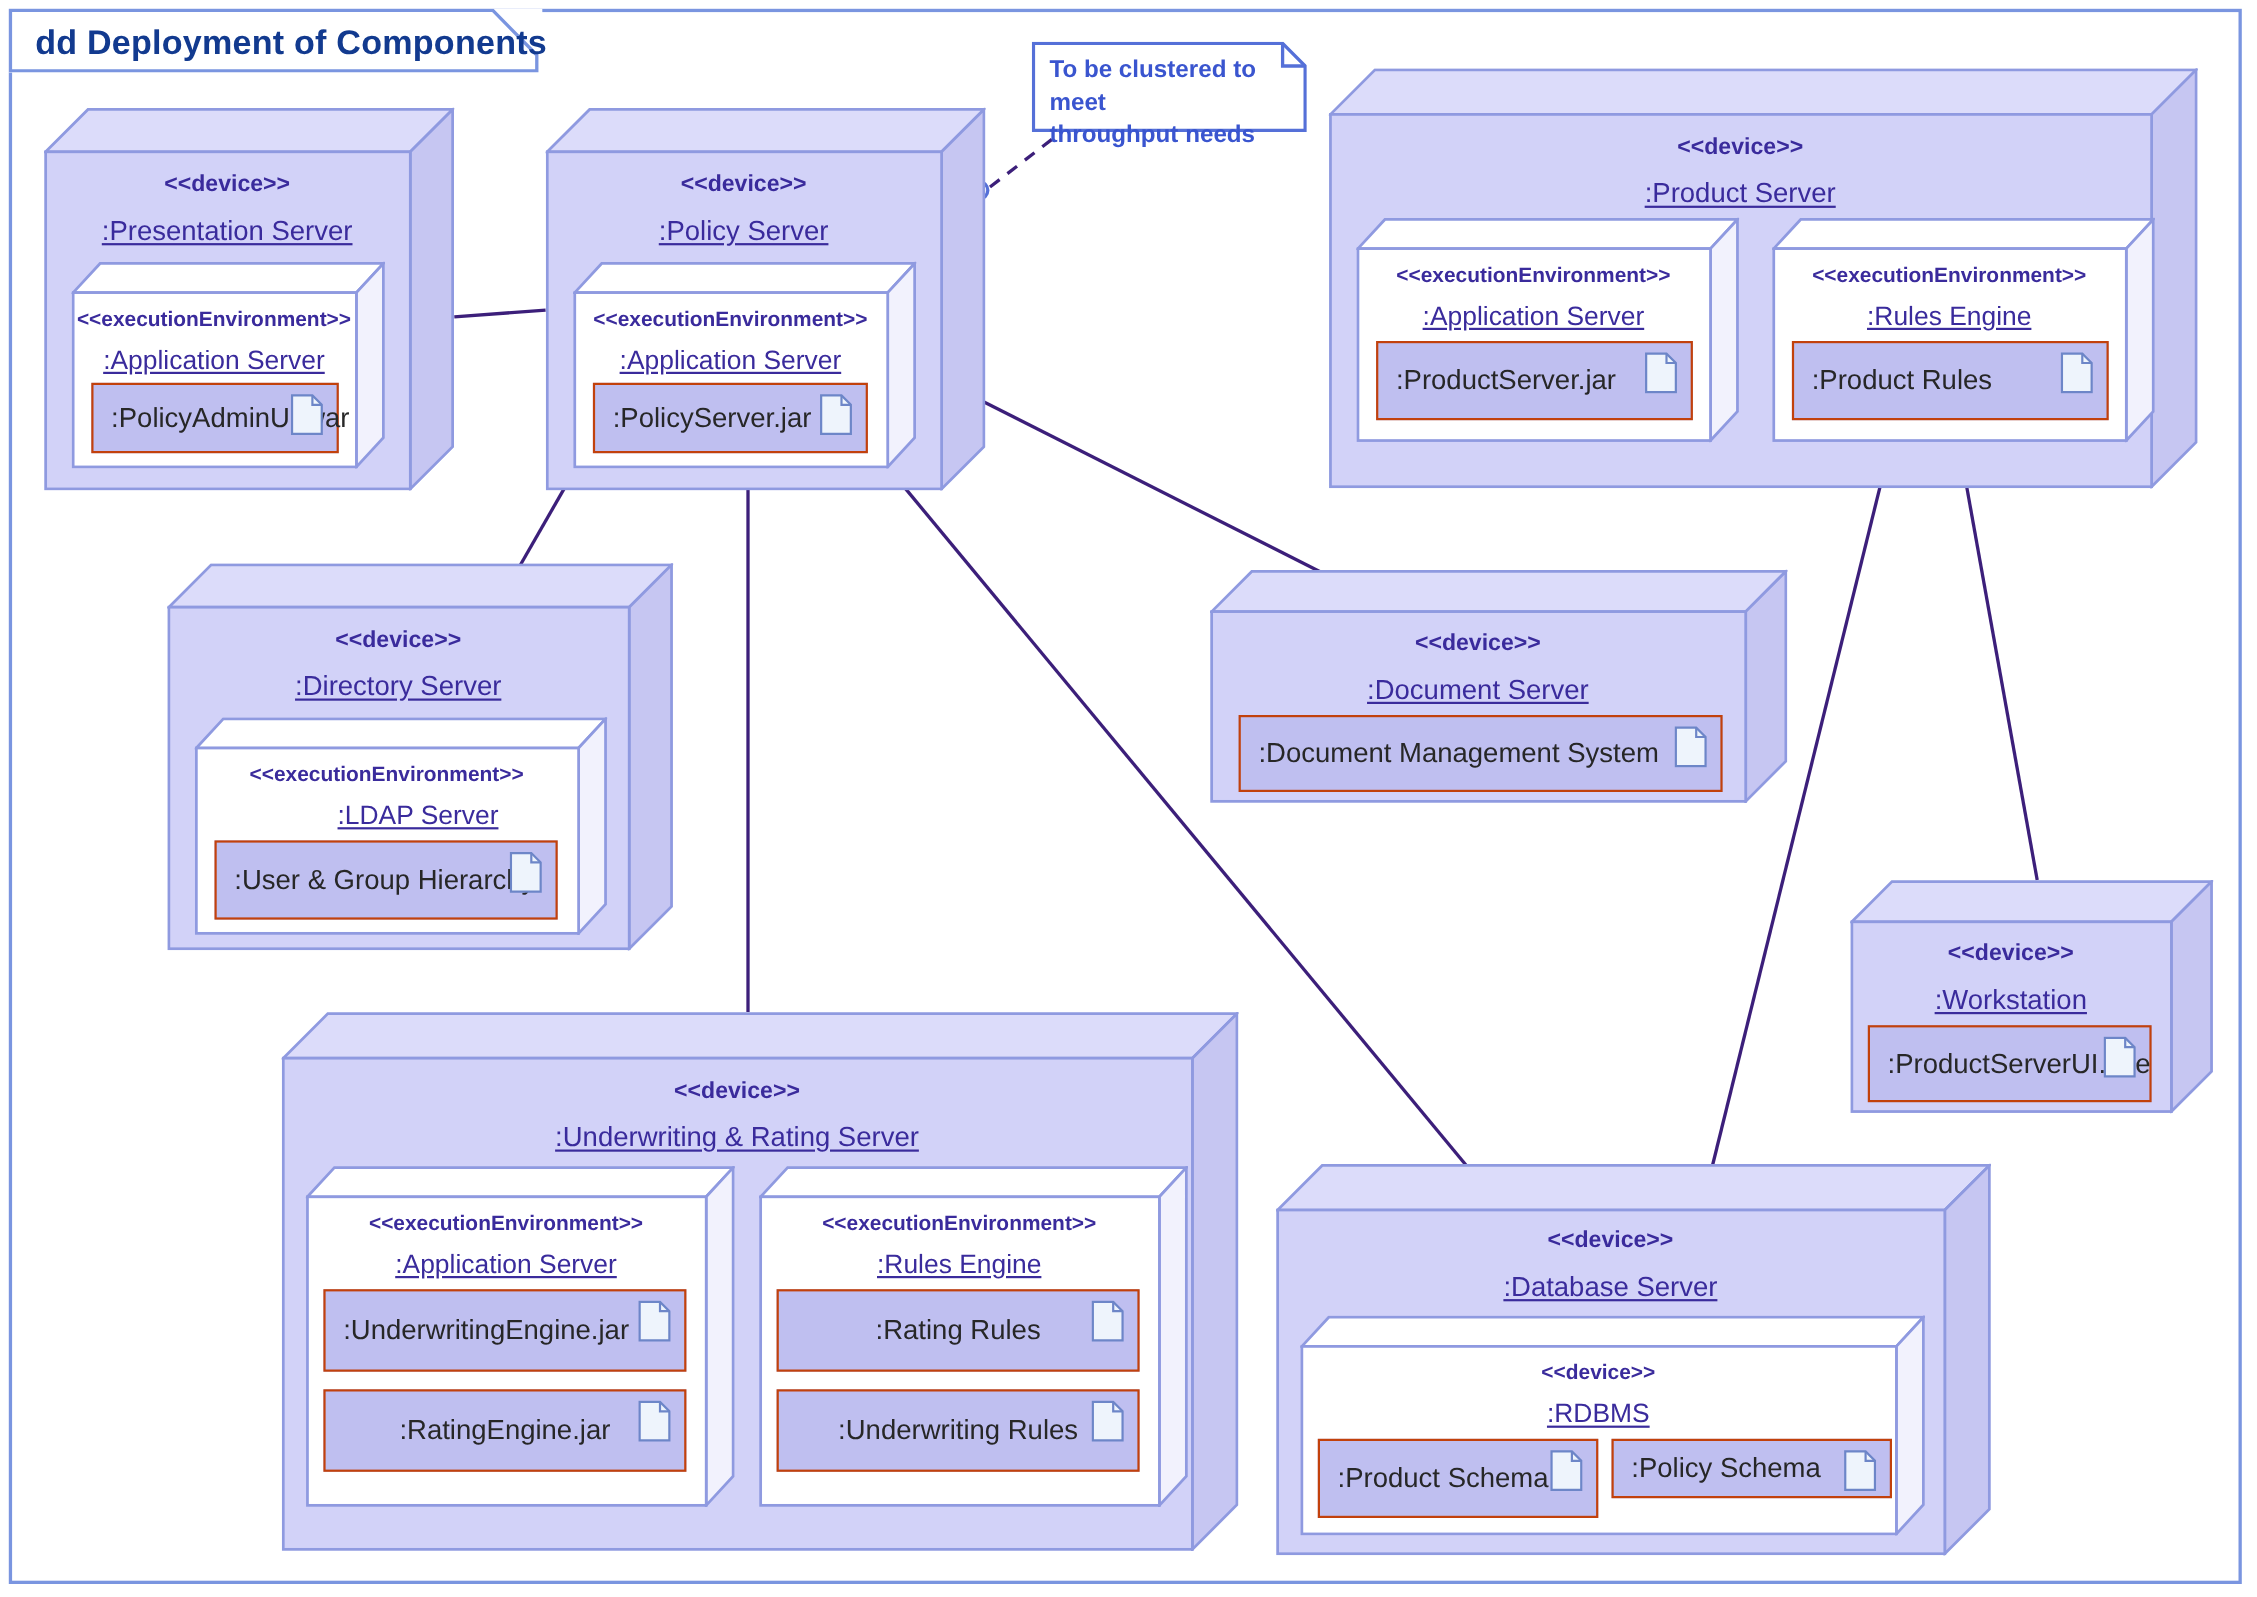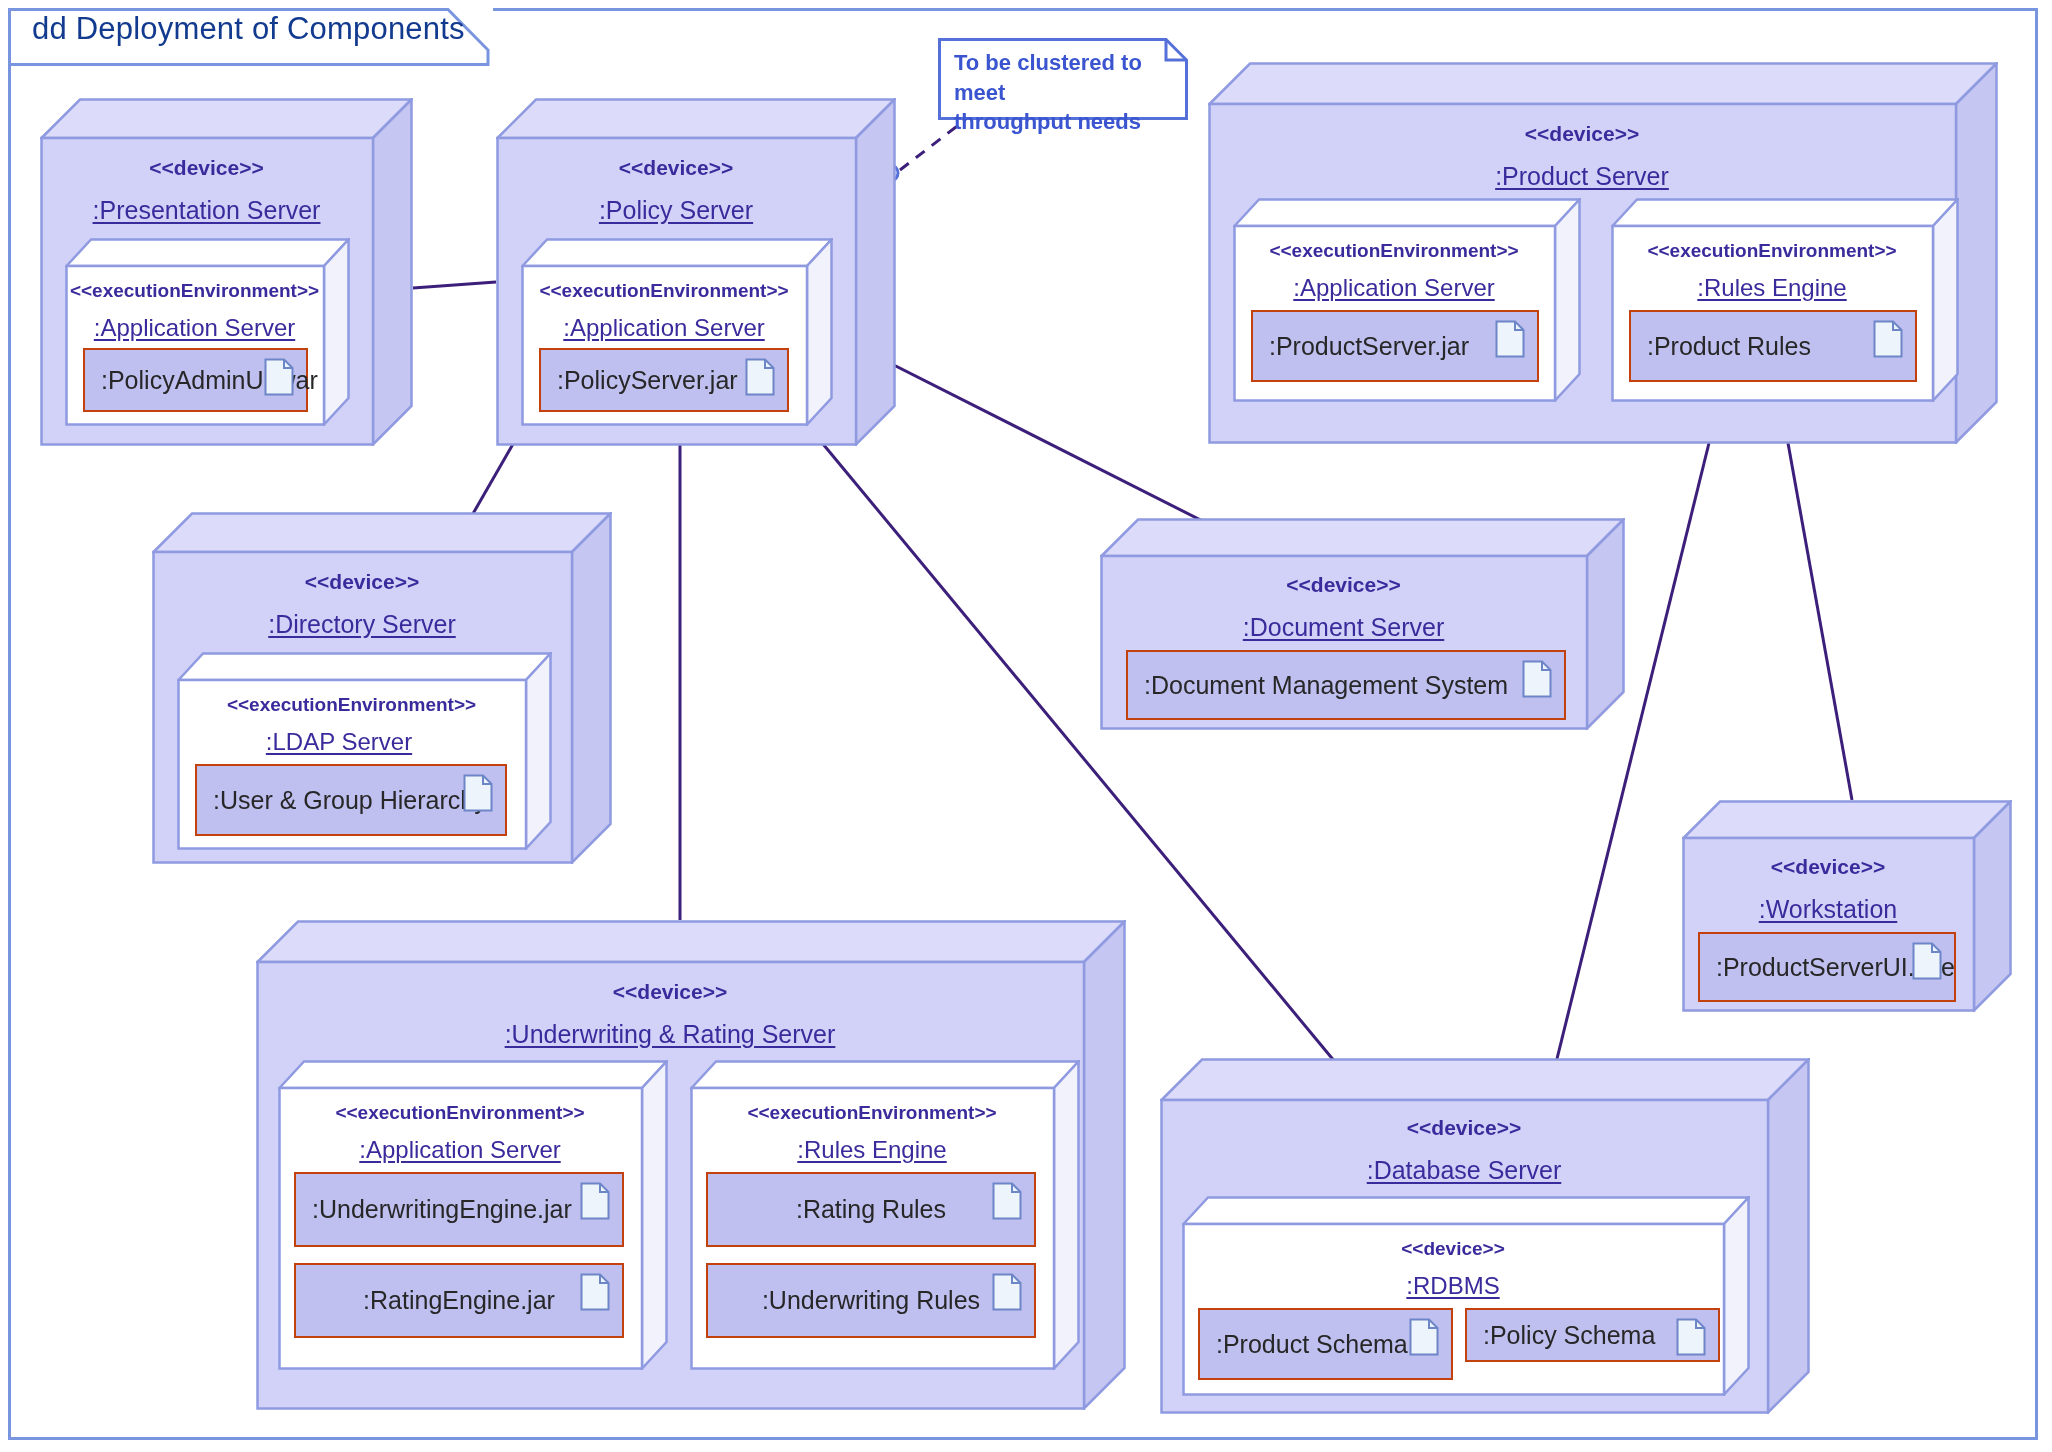--- a/index.html
+++ b/index.html
@@ -6,21 +6,21 @@
   body{width:2052px;height:1452px;font-family:"Liberation Sans",sans-serif;}
 
   #stage{position:relative;width:2052px;height:1452px;overflow:hidden;background:#fff;}
 
   
   #frame{position:absolute;left:8px;top:8px;width:2030px;height:1432px;
          border:3px solid #7a95e0;box-sizing:border-box;background:#fff;}
   #frame-tab{position:absolute;left:8px;top:8px;height:58px;width:485px;
              box-sizing:border-box;background:#fff;}
   #frame-tab svg{position:absolute;left:0;top:0;}
-  #frame-title{position:absolute;left:24px;top:3px;font-size:31px;font-weight:normal;
+  #frame-title{position:absolute;left:24px;top:13px;font-size:31px;font-weight:bold;
                color:#123a8f;letter-spacing:.2px;white-space:nowrap;}
 
   
   .node{position:absolute;box-sizing:border-box;border-radius:23px;}
   .dev .top-fill{fill:#dcdcfa;}
   .dev .side-fill{fill:#c6c6f2;}
 
   .stereo{position:absolute;left:0;right:0;text-align:center;font-size:21px;
           font-weight:bold;color:#3a2b9c;white-space:nowrap;}
   .nodename{position:absolute;left:0;right:0;text-align:center;font-size:25px;
@@ -195,21 +195,21 @@
     <div class="stereo" style="top:58px;width:420px;">&lt;&lt;device&gt;&gt;</div>
     <div class="nodename" style="top:98px;width:420px;"><span>:Directory Server</span></div>
 
     <div class="node ee" style="left:25px;top:140px;width:375px;height:198px;">
       <svg width="375" height="198" viewBox="0 0 375 198" style="position:absolute;left:0;top:0;">
         <polygon points="1.5,28 26,1.5 373.5,1.5 349,28" fill="#ffffff" stroke="#8f9ae0" stroke-width="2.5"></polygon>
         <polygon points="349,28 373.5,1.5 373.5,170 349,196.5" fill="#f2f2fd" stroke="#8f9ae0" stroke-width="2.5"></polygon>
         <rect x="1.5" y="28" width="347.5" height="168.5" fill="#ffffff" stroke="#8f9ae0" stroke-width="2.5"></rect>
       </svg>
       <div class="stereo" style="top:42px;width:349px;font-size:19px;">&lt;&lt;executionEnvironment&gt;&gt;</div>
-      <div class="nodename" style="top:76px;width:324px;font-size:24px;"><span>:LDAP Server</span></div>
+      <div class="nodename" style="top:76px;width:324px;font-size:24px;padding-left:41px;"><span>:LDAP Server</span></div>
       <div class="artifact" style="left:18px;top:112px;width:312px;height:72px;">
         <span class="alabel">:User &amp; Group Hierarchy</span>
         <svg class="aicon" width="30" height="38" viewBox="0 0 30 38">
           <path d="M1.5 1.5 H20 L28.5 10 V36.5 H1.5 Z" fill="#eef4fc" stroke="#6d86c8" stroke-width="2"></path>
           <path d="M20 1.5 V10 H28.5" fill="none" stroke="#6d86c8" stroke-width="2"></path>
         </svg>
       </div>
     </div>
   </div>
 

